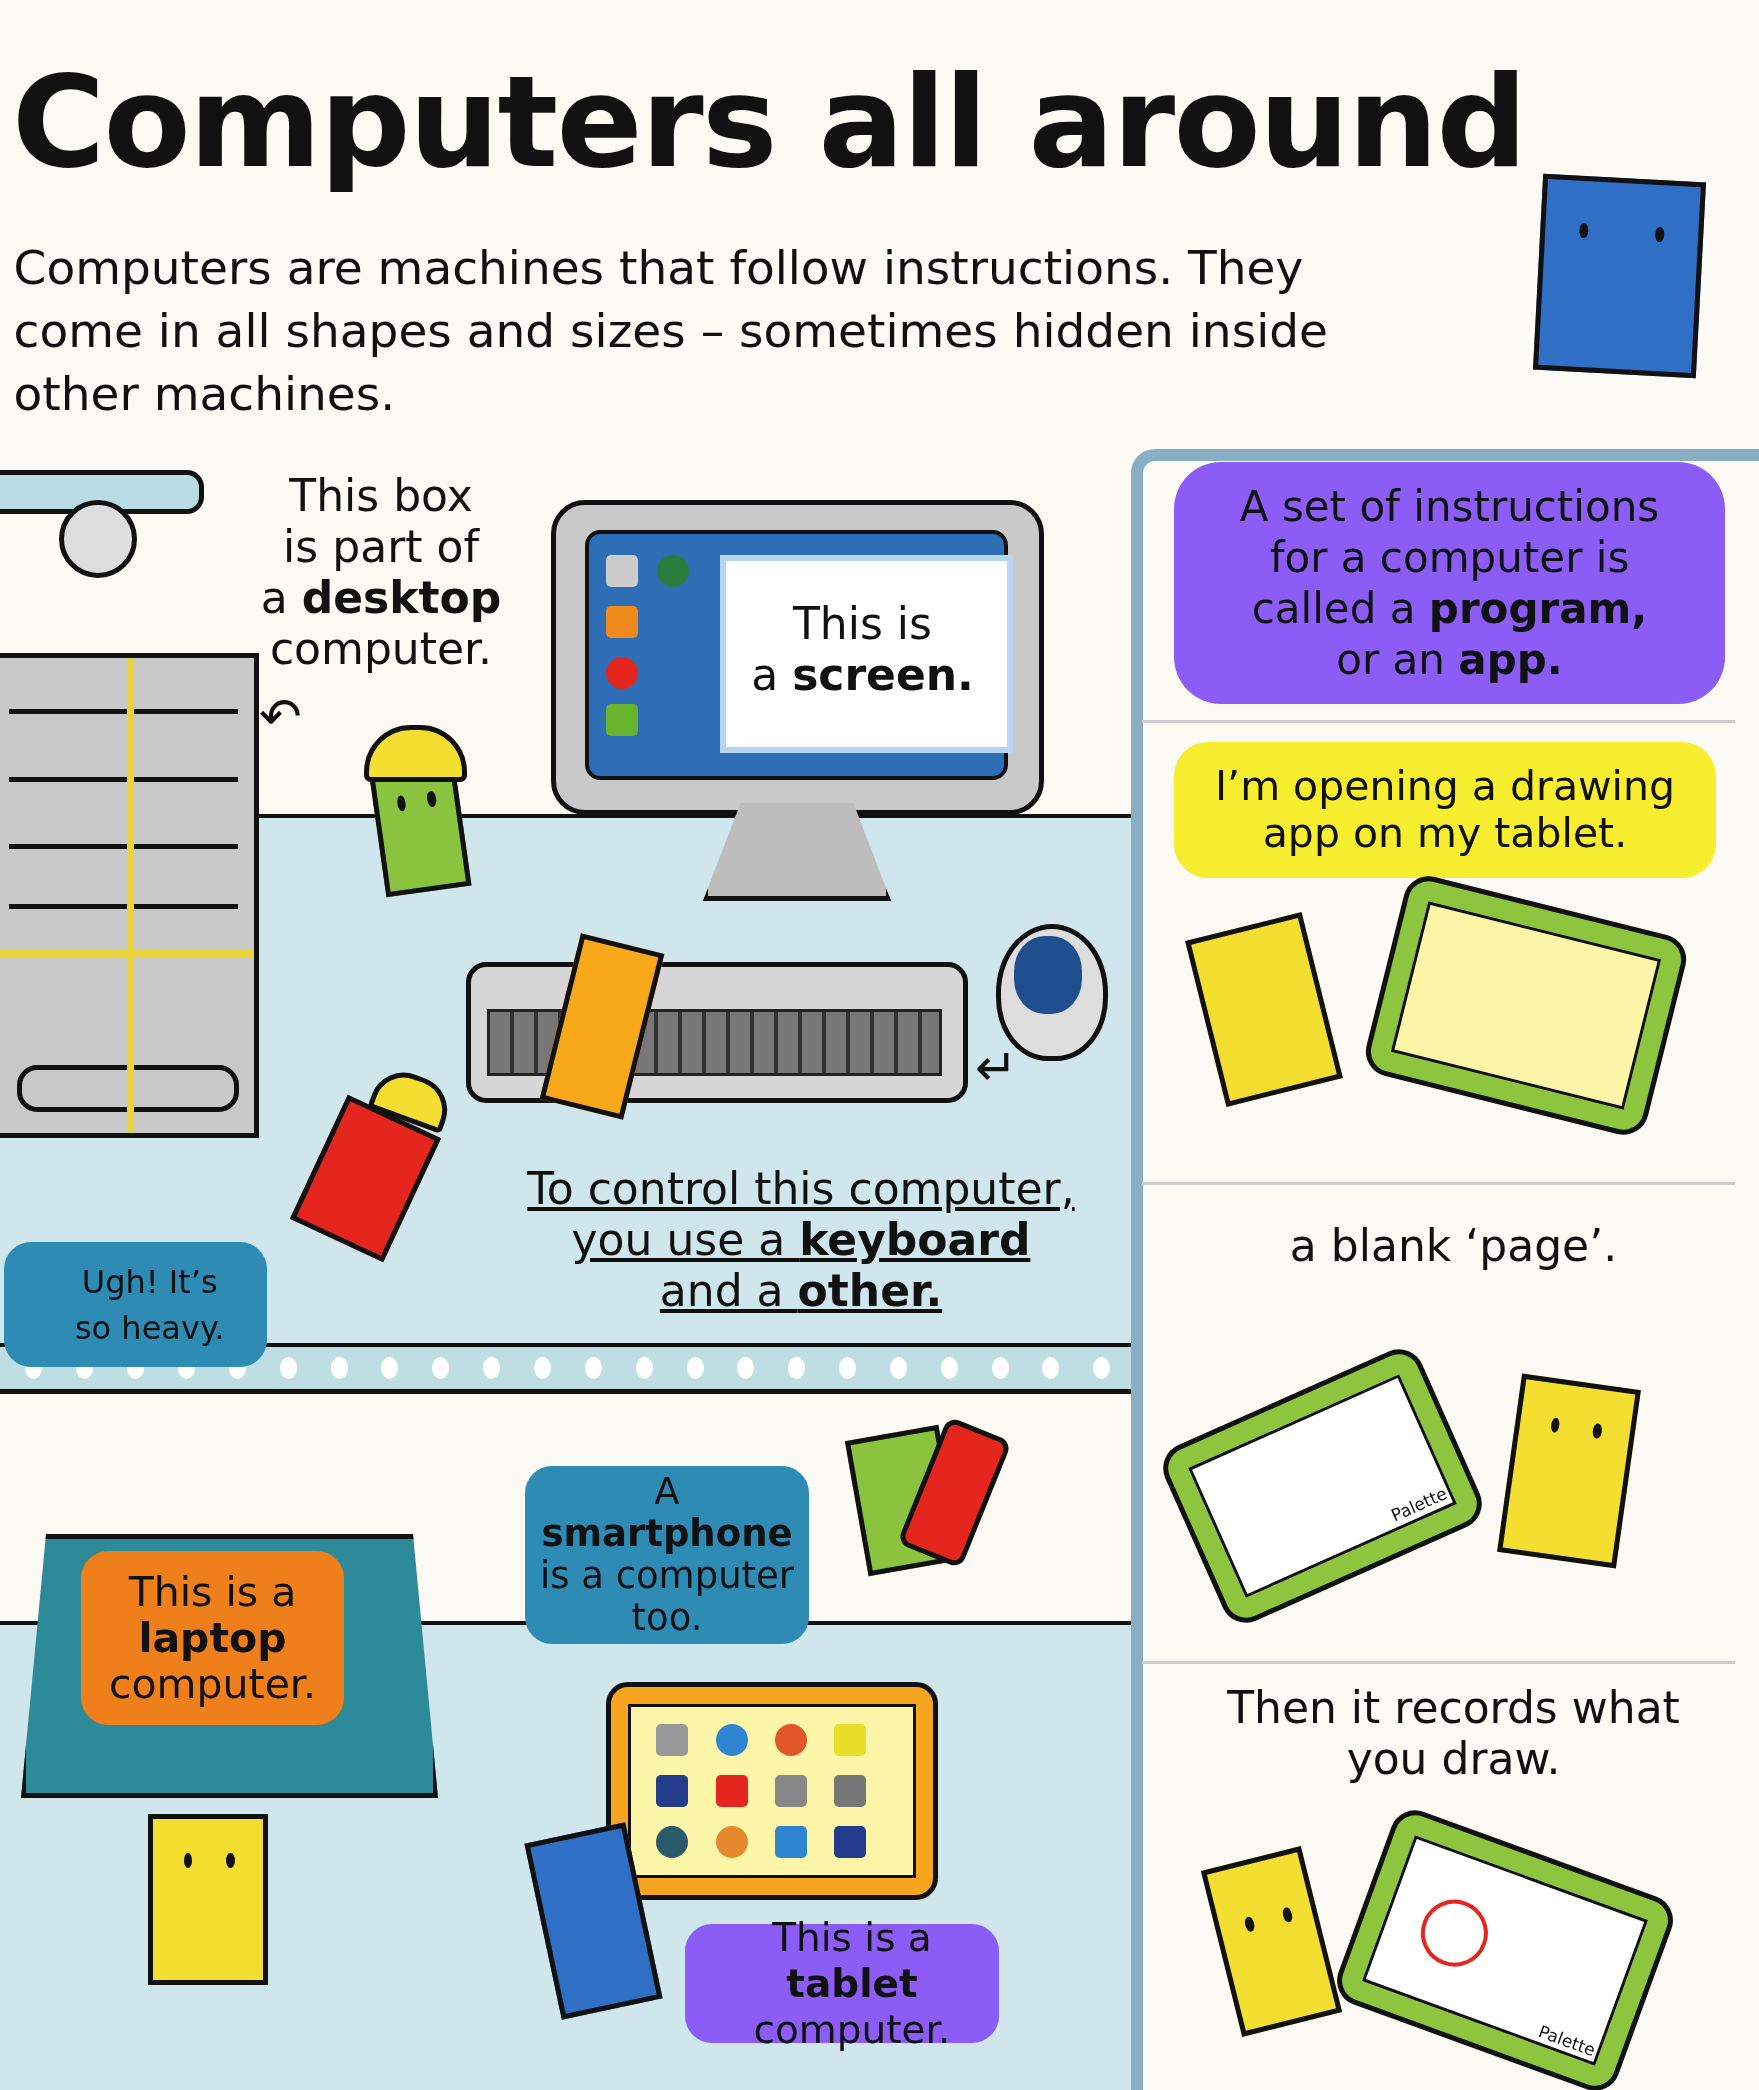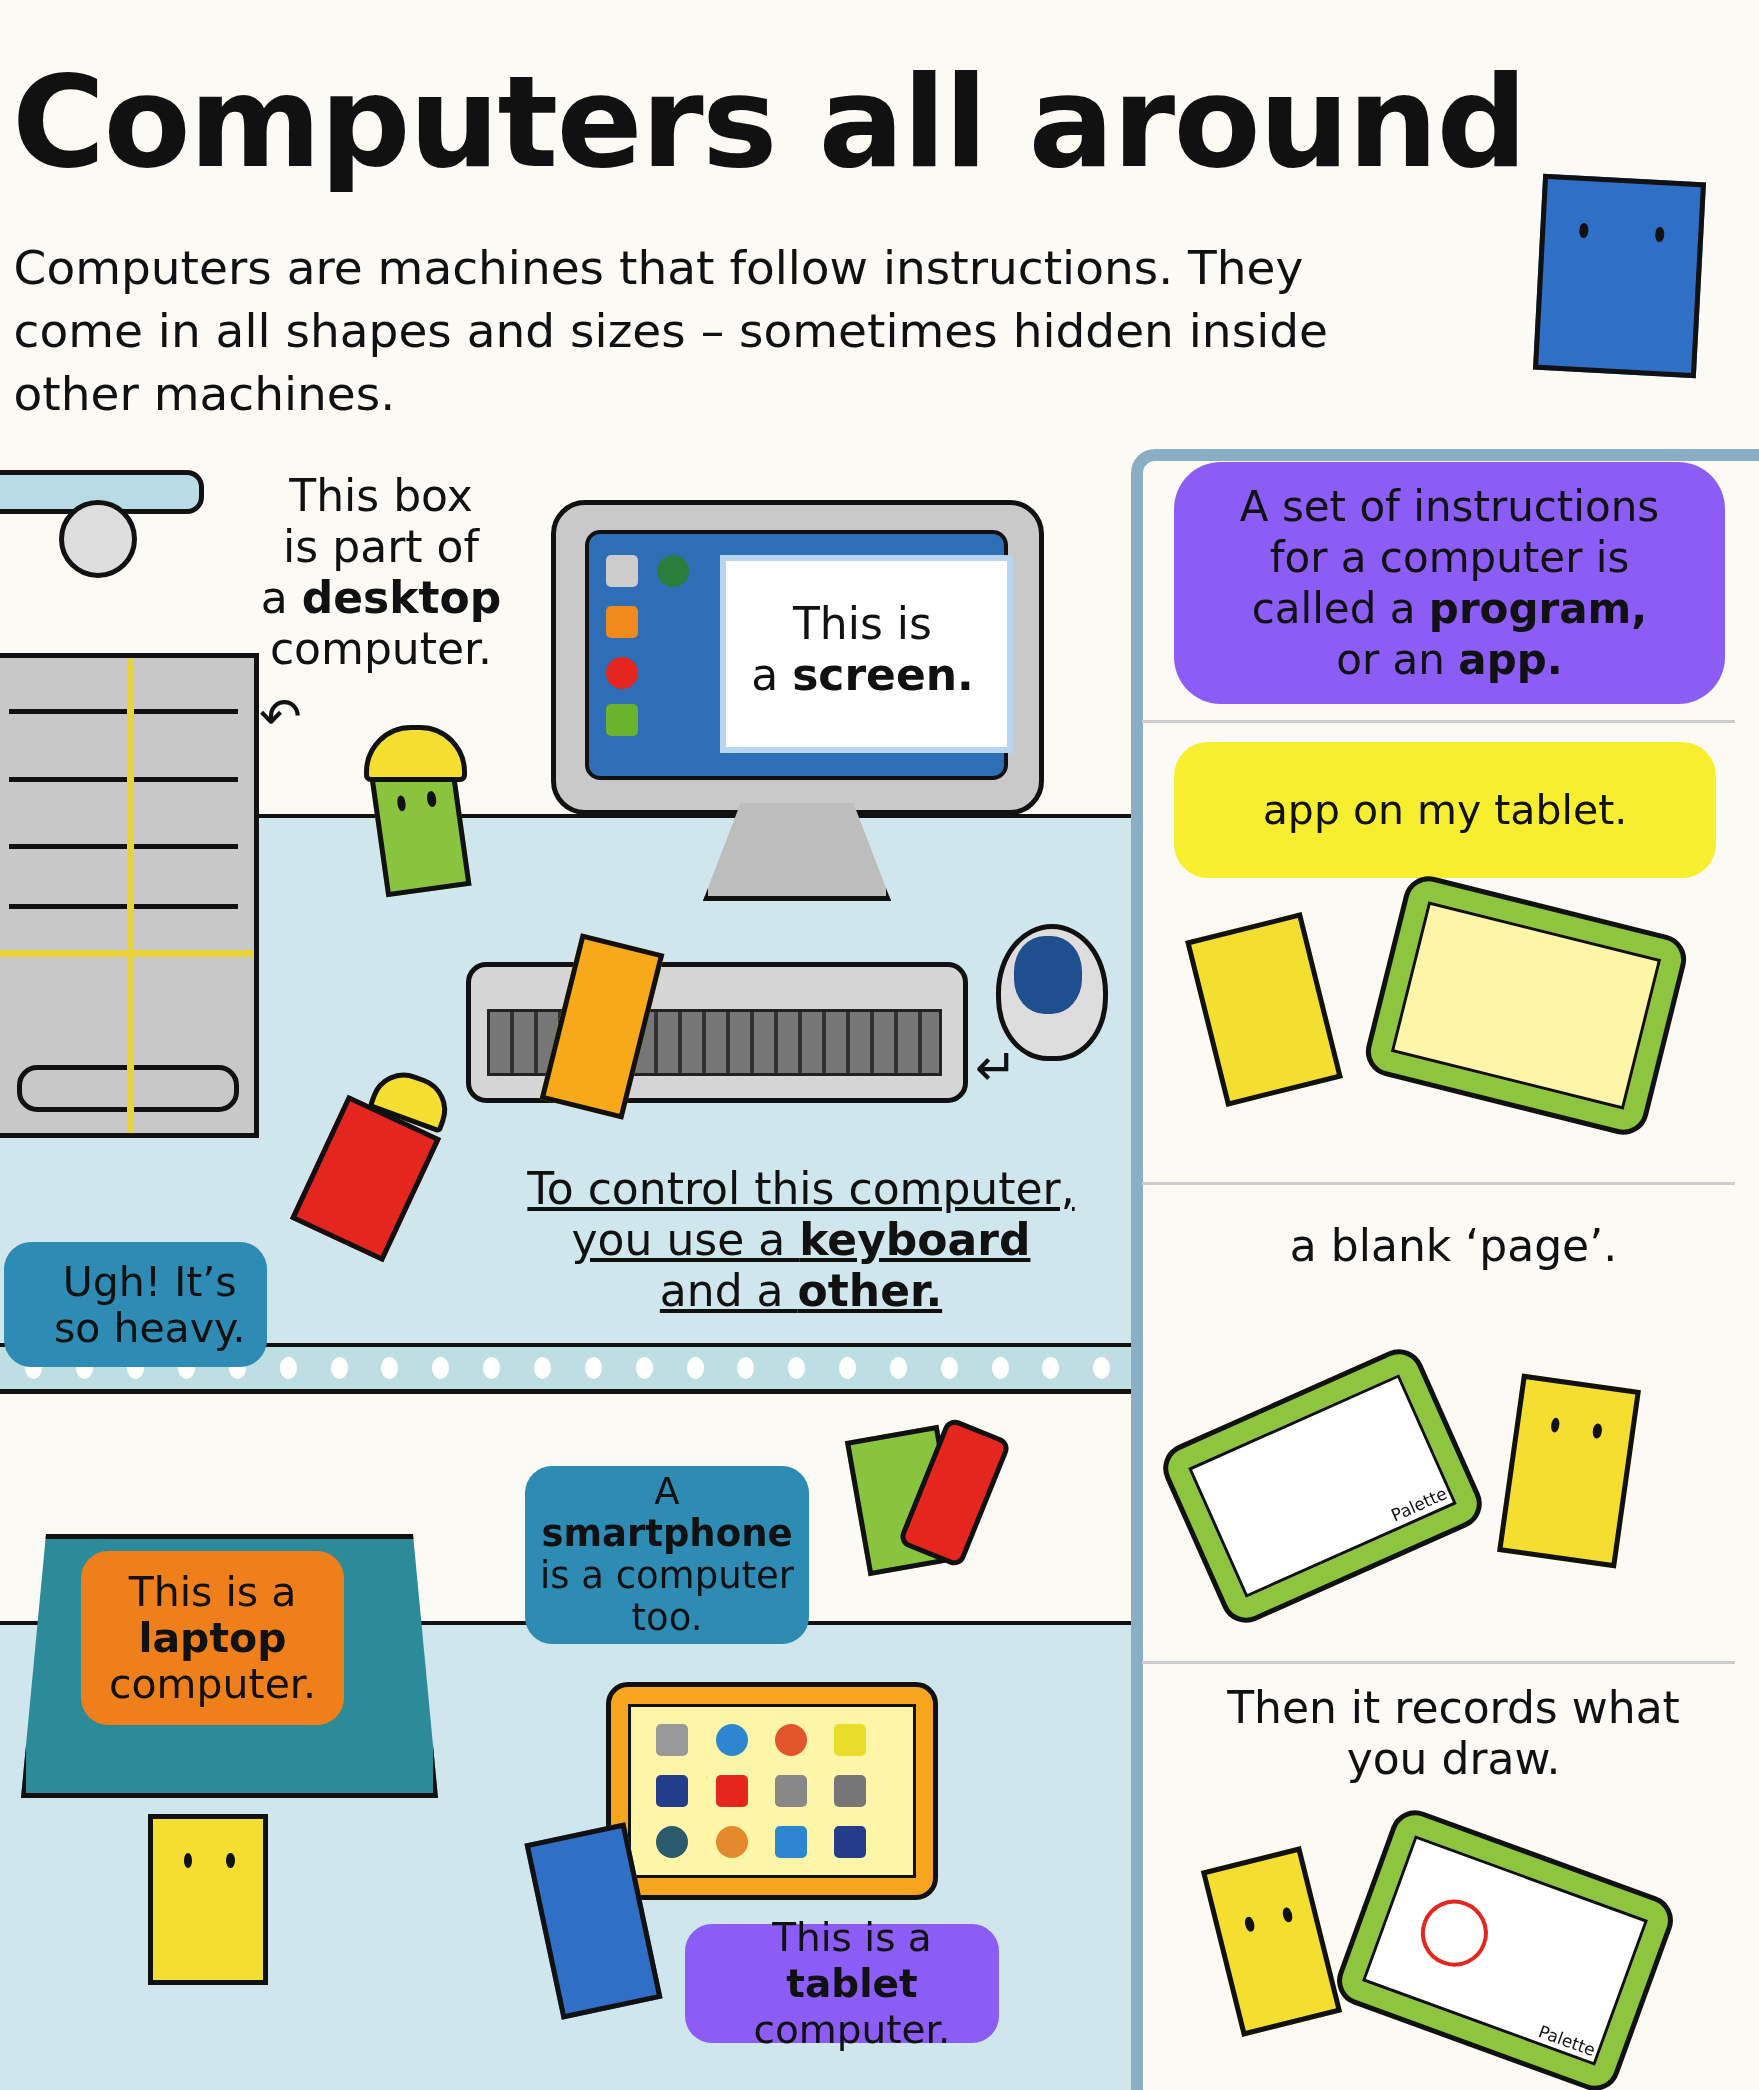--- a/index.html
+++ b/index.html
@@ -134,21 +134,21 @@
 <div class="robot r-red" style="left:314px;top:1110px;width:93px;height:127px;transform:rotate(25deg);"></div>
 <div class="abs" style="left:373px;top:1075px;width:68px;height:37px;background:#f4df31;border:5.1px solid #111;border-radius:34px 34px 5.1px 5.1px;transform:rotate(20deg);"></div>
 
 <div class="abs cap" style="left:517px;top:1163px;width:568px;text-decoration:underline;">
   <div>To control this computer,</div>
   <div><span>you use a </span><b>keyboard</b></div>
   <div><span>and a </span><b>other.</b></div>
 </div>
 
 <div class="bubble blue" style="left:4.2px;top:1242px;width:263px;height:125px;border-radius:27px;">
-  <div class="cap" style="font-size:41px;line-height:46px;margin-left:28px;">
+  <div class="cap" style="font-size:32px;line-height:46px;margin-left:28px;">
     <div>Ugh! It’s</div>
     <div>so heavy.</div>
   </div>
 </div>
 
 <div class="abs laptop"></div>
 <div class="bubble orange" style="left:81px;top:1551px;width:263px;height:174px;border-radius:27px;">
   <div class="cap" style="font-size:41px;line-height:46px;">
     <div>This is a</div>
     <div><b>laptop</b></div>
@@ -205,20 +205,21 @@
     <div>A set of instructions</div>
     <div>for a computer is</div>
     <div><span>called a </span><b>program,</b></div>
     <div><span>or an </span><b>app.</b></div>
   </div>
 </div>
 <div class="divider" style="top:720px"></div>
 
 <div class="bubble yellow" style="left:1174px;top:742px;width:542px;height:136px;border-radius:34px;">
   <div class="cap" style="font-size:41px;line-height:47px;">
+    <div>I’m opening a drawing</div>
     <div>app on my tablet.</div>
   </div>
 </div>
 <div class="robot r-yellow" style="left:1204px;top:924px;width:110px;height:161px;transform:rotate(-14deg);"></div>
 <div class="tablet-g" style="left:1381px;top:903px;width:280px;height:195px;transform:rotate(14deg);">
   <div class="inner"></div>
 </div>
 <div class="divider" style="top:1182px"></div>
 
 <div class="abs cap" style="left:1178px;top:1220px;width:551px;">

